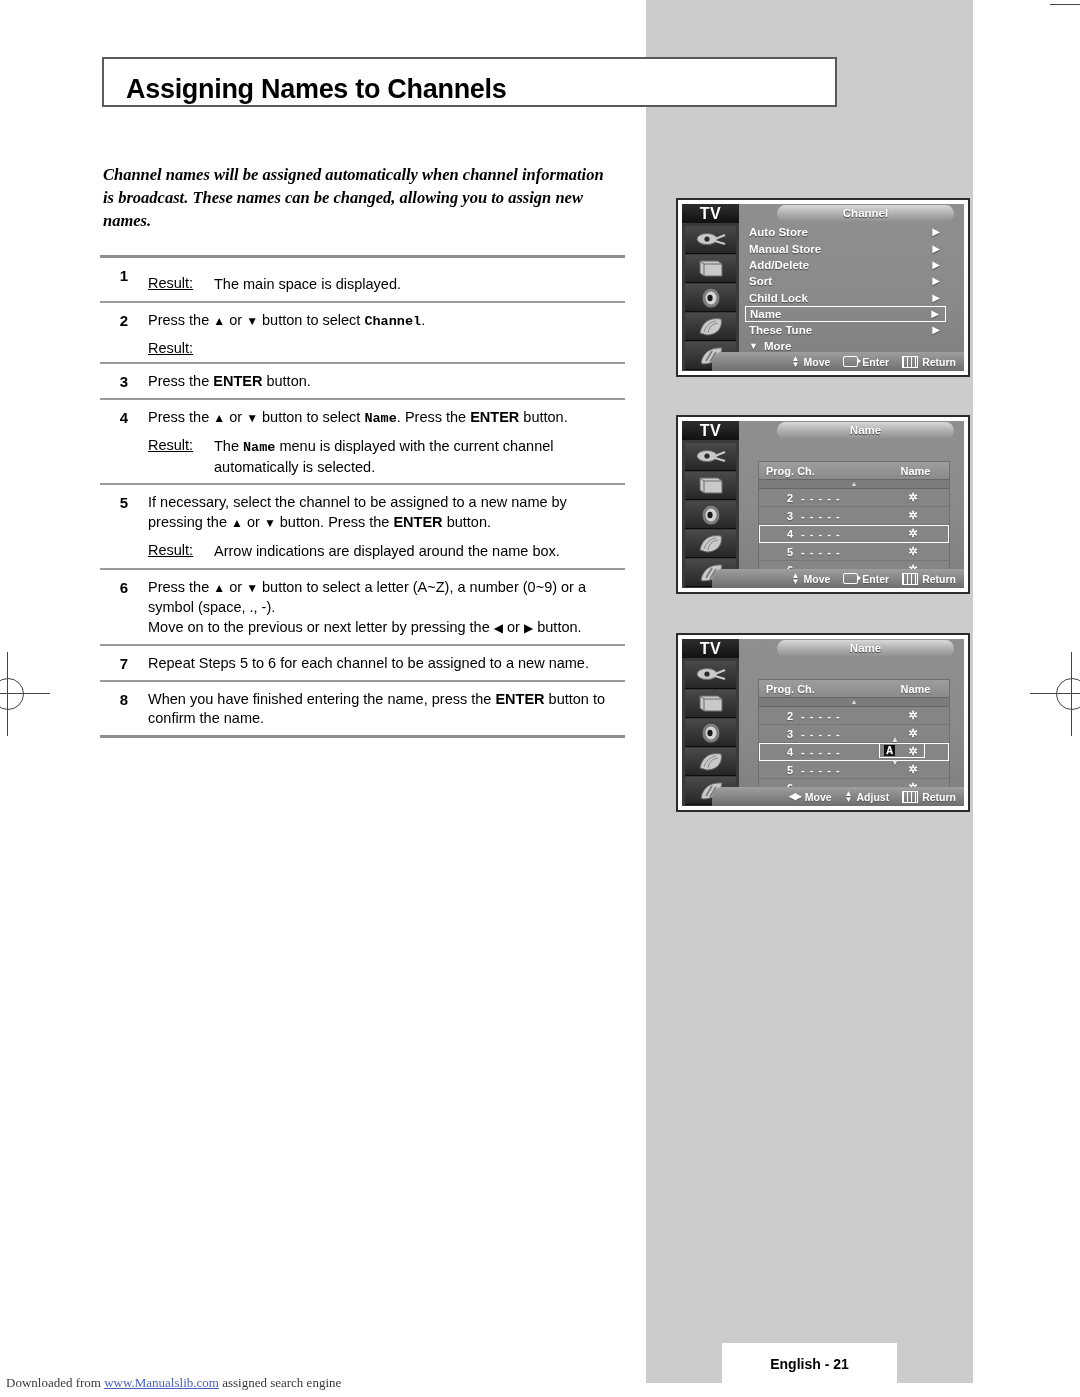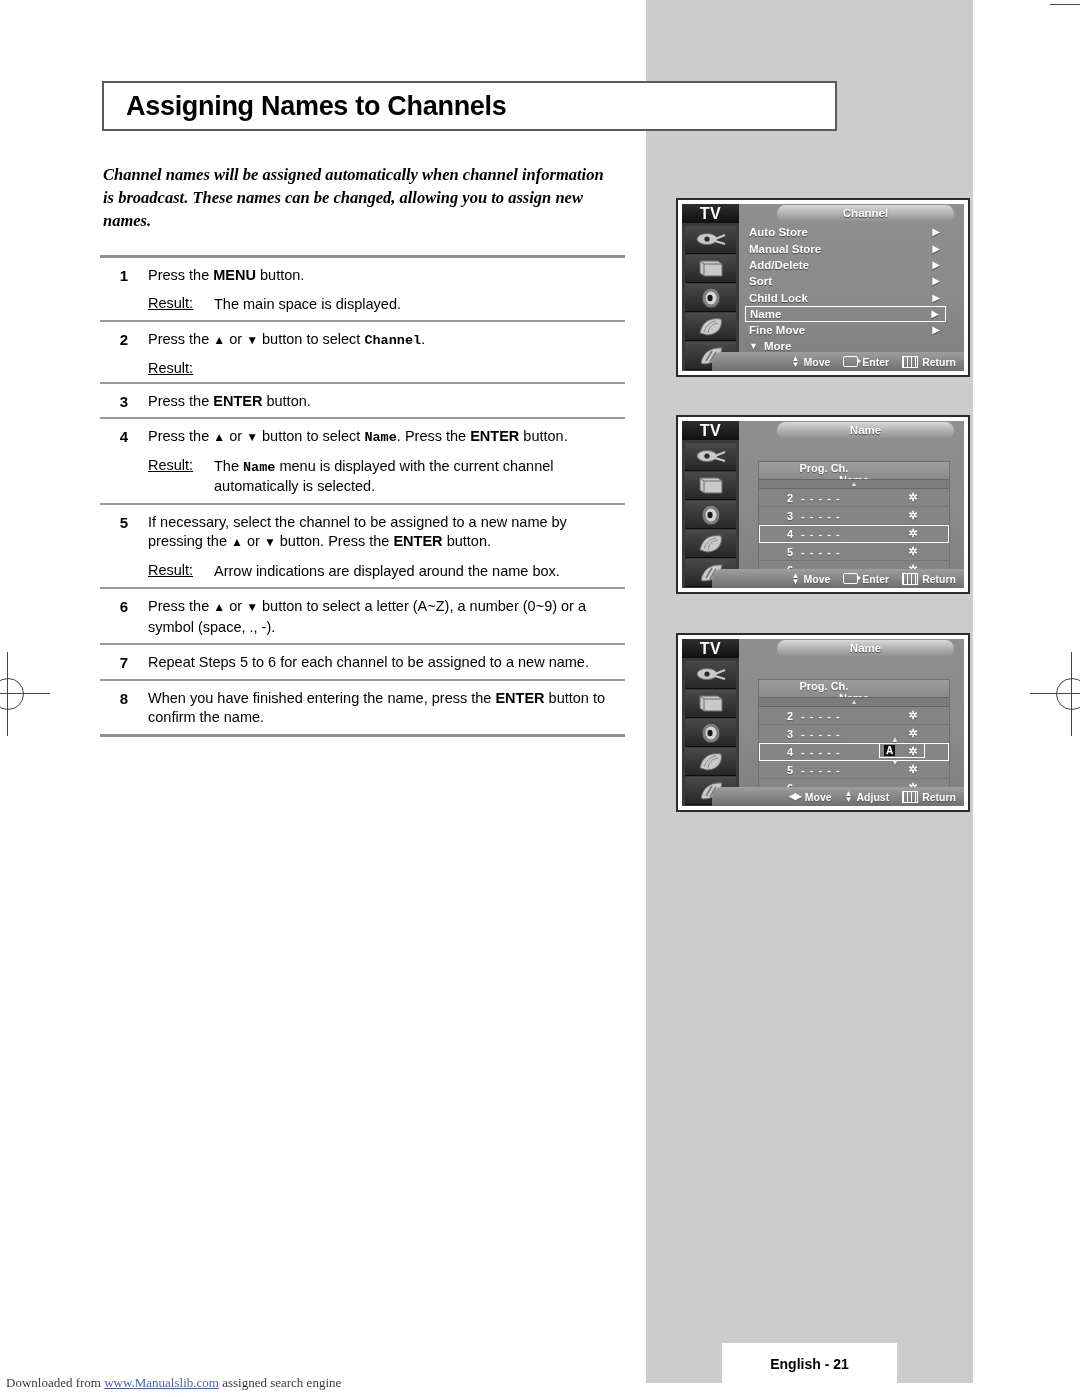--- a/index.html
+++ b/index.html
@@ -19,21 +19,21 @@
   .regmark .h{position:absolute;top:29px;left:-12px;width:84px;height:1px;background:#444;}
   .regmark .c{position:absolute;left:14px;top:14px;width:30px;height:30px;border:1px solid #444;border-radius:50%;}
   #regmark-left{left:-22px;top:664px;}
   #regmark-right{left:1042px;top:664px;}
   #crop-top-right{position:absolute;left:1050px;top:4px;width:40px;height:1px;background:#444;}
 
   
   #title-box{
     position:absolute;left:102px;top:57px;width:735px;height:50px;
     background:#fff;border:2px solid #58595b;box-sizing:border-box;
-    display:flex;align-items:center;margin-top:24px;
+    display:flex;align-items:flex-end;
   }
   #title-text{
     font-size:27px;font-weight:bold;color:#000;letter-spacing:-.3px;
     padding-left:22px;font-family:"Liberation Sans",sans-serif;
   }
 
   
   #intro{
     position:absolute;left:103px;top:163px;width:510px;
     font-style:italic;font-weight:bold;font-size:16.5px;line-height:23px;
@@ -149,21 +149,21 @@
   }
 
   
   .nametable{
     position:absolute;left:19px;top:20px;width:192px;
     border:1px solid #6f6f6f;box-sizing:border-box;
   }
   .nt-head{
     display:flex;height:17px;align-items:center;
     background:linear-gradient(180deg,#9d9d9d,#8b8b8b);
-    color:#fff;font-size:11px;font-weight:bold;text-shadow:0 1px 1px #5a5a5a;flex-direction:column;
+    color:#fff;font-size:11px;font-weight:bold;text-shadow:0 1px 1px #5a5a5a;
   }
   .nt-head .c1{width:116px;padding-left:7px;}
   .nt-head .c2{flex:1;text-align:center;}
   .nt-scroll{
     height:8px;background:#7c7c7c;position:relative;
     border-top:1px solid #666;border-bottom:1px solid #666;
   }
   .nt-scroll span{
     position:absolute;left:50%;top:0;transform:translateX(-50%);
     color:#dcdcdc;font-size:8px;line-height:8px;
@@ -226,21 +226,20 @@
 </div>
 
 <div id="intro">Channel names will be assigned automatically when channel information is broadcast. These names can be changed, allowing you to assign new names.</div>
 
 <div id="steps">
   <div class="rule"></div>
   <div id="steps-host">
       <div class="step">
         <div class="step-num">1</div>
         <div class="step-body">
-          <div class="step-line">Press the <b class="k">MENU</b> button.</div>
           <div class="result-row">
             <div class="result-label">Result:</div>
             <div class="result-text">The main space is displayed.</div>
           </div>
         </div>
       </div>
       <div class="rule thin"></div>
       <div class="step">
         <div class="step-num">2</div>
         <div class="step-body">
@@ -277,20 +276,21 @@
             <div class="result-label">Result:</div>
             <div class="result-text">Arrow indications are displayed around the name box.</div>
           </div>
         </div>
       </div>
       <div class="rule thin"></div>
       <div class="step">
         <div class="step-num">6</div>
         <div class="step-body">
           <div class="step-line">Press the <span class="arr">▲</span> or <span class="arr">▼</span> button to select a letter (A~Z), a number (0~9) or a symbol (space, ., -).</div>
+          <div class="step-line">Move on to the previous or next letter by pressing the <span class="arr">◀</span> or <span class="arr">▶</span> button.</div>
         </div>
       </div>
       <div class="rule thin"></div>
       <div class="step">
         <div class="step-num">7</div>
         <div class="step-body">
           <div class="step-line">Repeat Steps 5 to 6 for each channel to be assigned to a new name.</div>
         </div>
       </div>
       <div class="rule thin"></div>
@@ -363,21 +363,21 @@
         </div>
         <div class="menu-item">
           <span class="mlabel">Child Lock</span>
           <span class="mtri">▶</span>
         </div>
         <div class="menu-item sel">
           <span class="mlabel">Name</span>
           <span class="mtri">▶</span>
         </div>
         <div class="menu-item">
-          <span class="mlabel">Fine Move</span>
+          <span class="mlabel">These Tune</span>
           <span class="mtri">▶</span>
         </div>
         <div class="menu-more">
           <span class="dtri">▼</span>
           <span>More</span>
         </div>
       </div>
       <div class="osd-bottombar">
         <div class="bbitem">
           <span class="gl ud">

